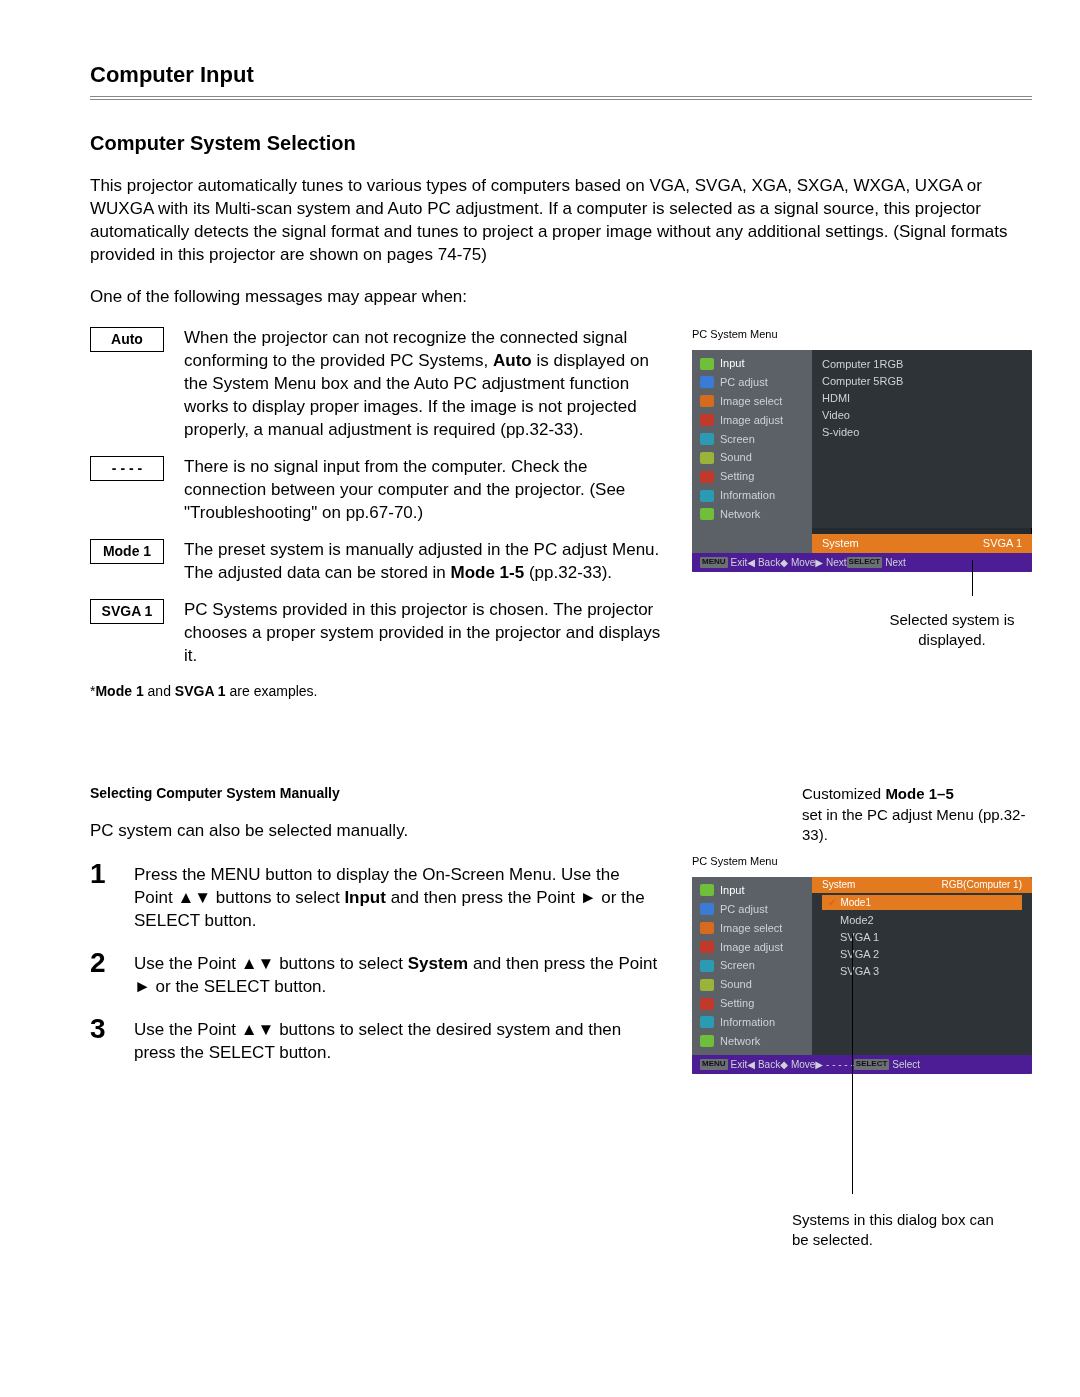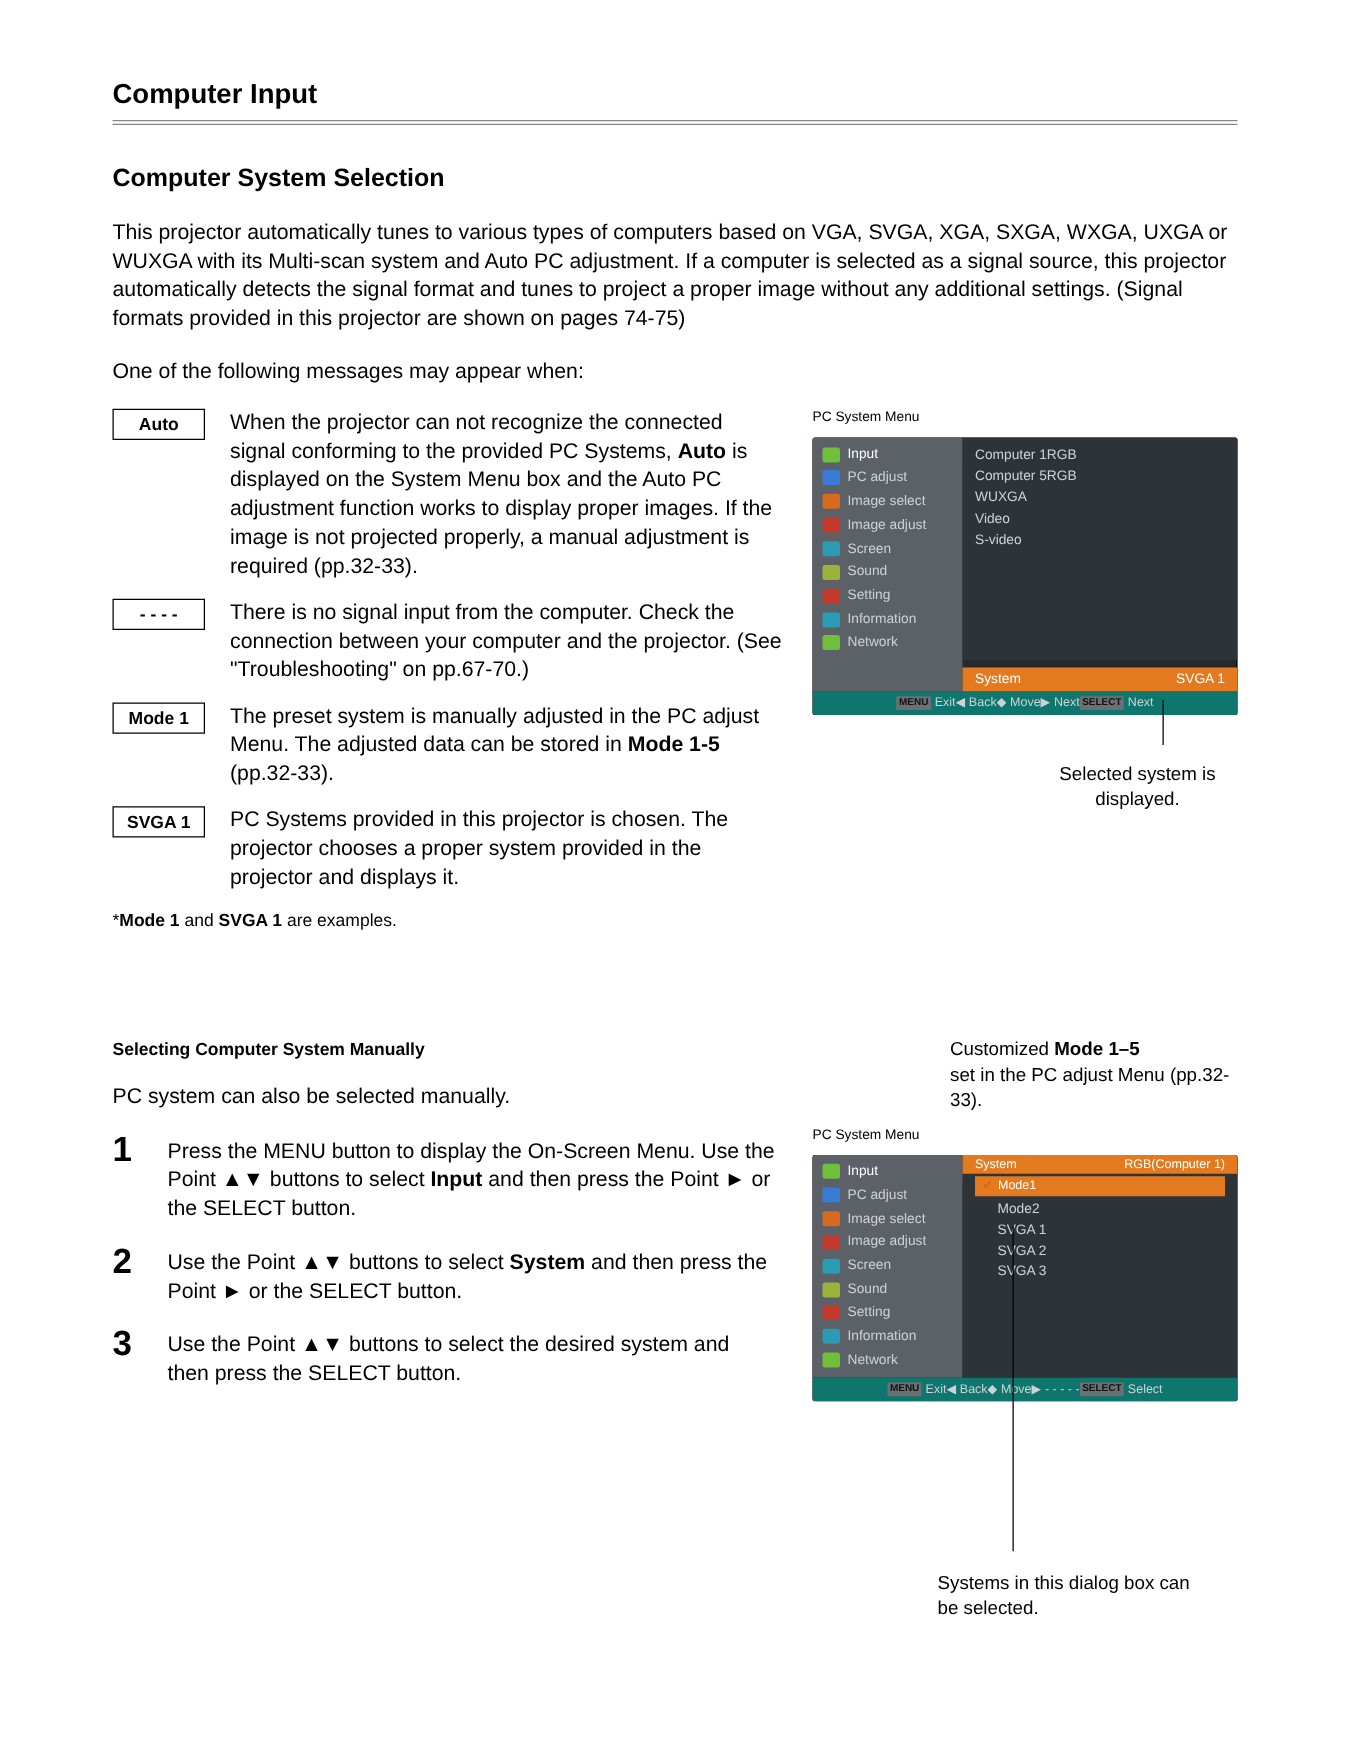--- a/index.html
+++ b/index.html
@@ -6,21 +6,21 @@
     margin: 0;
     padding: 0;
     font-family: Arial, Helvetica, sans-serif;
     background: #fff;
     color: #000;
     width: 1080px;
     font-size: 17px;
     line-height: 1.35;
   }
   .page {
-    padding: 60px 90px 40px 90px;
+    padding: 60px 48px 40px 90px;
     position: relative;
   }
   .section-header {
     font-size: 22px;
     font-weight: bold;
     margin: 0 0 6px 0;
   }
   .hr-double {
     border: none;
     border-top: 1px solid #888;
@@ -126,22 +126,22 @@
     display:flex;
     justify-content:space-between;
     padding:2px 10px;
     margin:6px 0 0 0;
     font-size:11px;
   }
   .osd-highlight-wrap { display:flex; }
   .osd-highlight-left { width:120px; background:#5b6167; }
   .osd-foot {
     display:flex;
-    justify-content:center;
-    background:#0f766e;
+    justify-content:flex-start;
+    background:#4c1d95;
     padding:3px 8px;
     font-size:10px;
     color:#cfd2d5;
   }
   .osd-foot span { display:flex; align-items:center; gap:3px;}
   .key { background:#6b7075; color:#111; font-size:8px; padding:0 2px; border-radius:1px; font-weight:bold;}
   .caption {
     font-size:15px;
     text-align:center;
     margin-top:8px;
@@ -295,21 +295,21 @@
           <div class="osd-main" id="osd1-main">
               <div class="osd-row">
                 <span>Computer 1</span>
                 <span>RGB</span>
               </div>
               <div class="osd-row">
                 <span>Computer 5</span>
                 <span>RGB</span>
               </div>
               <div class="osd-row">
-                <span>WUXGA</span>
+                <span>HDMI</span>
                 <span></span>
               </div>
               <div class="osd-row">
                 <span>Video</span>
                 <span></span>
               </div>
               <div class="osd-row">
                 <span>S-video</span>
                 <span></span>
               </div>

